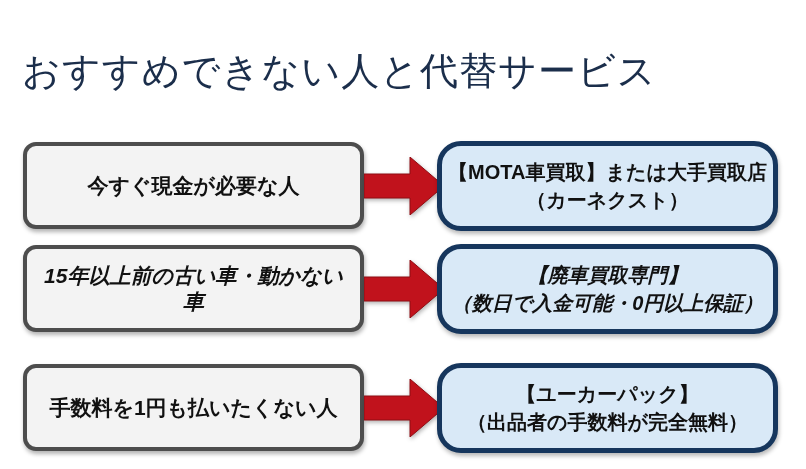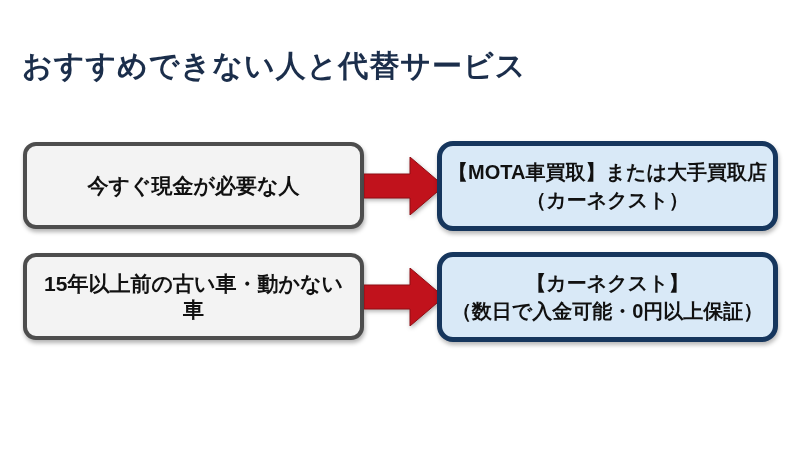--- a/index.html
+++ b/index.html
@@ -13,34 +13,34 @@
     width: 806px;
     height: 469px;
     background: #ffffff;
     overflow: hidden;
   }
   .page-title {
     position: absolute;
     left: 22px;
     top: 46px;
     margin: 0;
-    font-size: 30px;
-    font-weight: 700;
+    font-size: 38px;
+    font-weight: 400;
     letter-spacing: 1px;
     color: #1b2e4b;
     white-space: nowrap;
   }
   .row {
     position: absolute;
     left: 0;
     width: 806px;
     height: 90px;
   }
   .row-1 { top: 141px; }
-  .row-2 { top: 252px; }
+  .row-2 { top: 244px; font-style: italic; }
   .row-3 { top: 363px; }
   .problem-box {
     position: absolute;
     left: 23px;
     top: 1px;
     width: 341px;
     height: 87px;
     box-sizing: border-box;
     background: #f3f3f3;
     border: 4px solid #4d4d4d;
@@ -68,21 +68,21 @@
   }
   .solution-box {
     position: absolute;
     left: 437px;
     top: 0;
     width: 341px;
     height: 90px;
     box-sizing: border-box;
     background: #d9e9f7;
     border: 5px solid #16365d;
-    border-radius: 16px;
+    border-radius: 24px;
     box-shadow: 1px 3px 4px rgba(0,0,0,0.28);
     display: flex;
     flex-direction: column;
     align-items: center;
     justify-content: center;
     text-align: center;
   }
   .solution-line {
     font-size: 20px;
     font-weight: 700;
@@ -112,19 +112,31 @@
   </div>
 
   <div class="row row-2">
     <div class="problem-box">
       <span class="problem-text">15年以上前の古い車・動かない車</span>
     </div>
     <svg class="flow-arrow" viewBox="0 0 80 58" xmlns="http://www.w3.org/2000/svg">
       <polygon points="0,17 46,17 46,0 80,29 46,58 46,41 0,41" fill="#c1121c" stroke="#8f0d13" stroke-width="1"></polygon>
     </svg>
     <div class="solution-box">
-      <div class="solution-line">【カーネクスト】</div>
+      <div class="solution-line">【廃車買取専門】</div>
       <div class="solution-line">（数日で入金可能・0円以上保証）</div>
     </div>
   </div>
 
+  <div class="row row-3">
+    <div class="problem-box">
+      <span class="problem-text">手数料を1円も払いたくない人</span>
+    </div>
+    <svg class="flow-arrow" viewBox="0 0 80 58" xmlns="http://www.w3.org/2000/svg">
+      <polygon points="0,17 46,17 46,0 80,29 46,58 46,41 0,41" fill="#c1121c" stroke="#8f0d13" stroke-width="1"></polygon>
+    </svg>
+    <div class="solution-box">
+      <div class="solution-line">【ユーカーパック】</div>
+      <div class="solution-line">（出品者の手数料が完全無料）</div>
+    </div>
+  </div>
 
 </div>
 
 </body></html>

